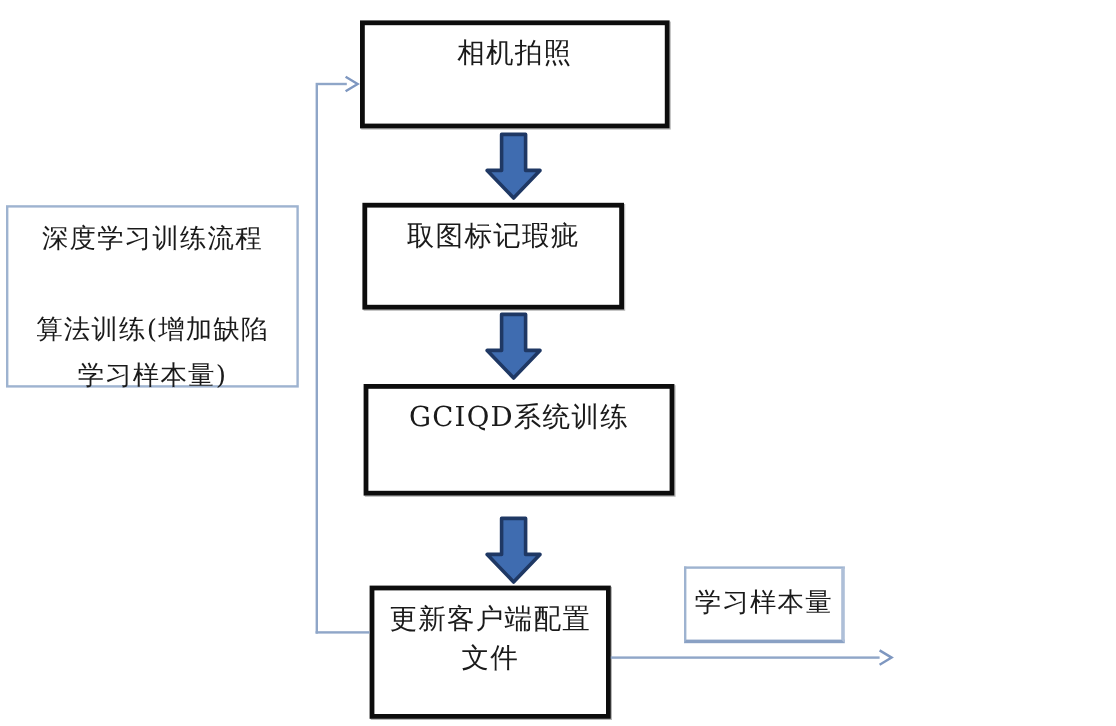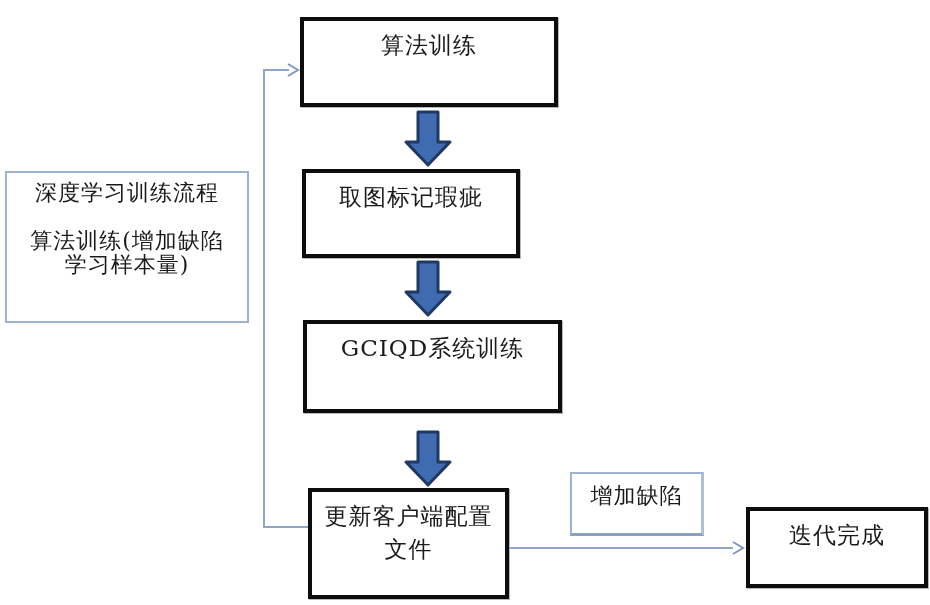--- a/index.html
+++ b/index.html
@@ -39,21 +39,21 @@
     position: absolute;
     box-sizing: border-box;
     border: 2px solid #9eb3d0;
     background: #ffffff;
   }
   .note-box .lbl {
     display: block;
     width: 100%;
     text-align: center;
     font-size: 22px;
-    line-height: 24px;
+    line-height: 38px;
     padding-top: 8px;
     white-space: pre-line;
     letter-spacing: 1px;
   }
   .cond-box {
     border: 2px solid #9eb3d0;
     border-bottom: 3px solid #8aa1c4;
     border-right: 3px solid #aebfd8;
   }
   .cond-box .lbl { font-size: 22px; padding-top: 10px; }
@@ -70,42 +70,39 @@
 <div class="canvas">
 
   <div class="note-box" style="left:5px; top:171px; width:244px; height:152px;">
     <span class="lbl">深度学习训练流程
 
 算法训练(增加缺陷
 学习样本量)</span>
   </div>
 
   <div class="proc-box" style="left:300px; top:17px; width:258px; height:90px;">
-    <span class="lbl">算法训练</span>
+    <span class="lbl">相机拍照</span>
   </div>
 
   <div class="proc-box" style="left:302px; top:169px; width:218px; height:89px;">
     <span class="lbl">取图标记瑕疵</span>
   </div>
 
   <div class="proc-box" style="left:308px; top:488px; width:201px; height:111px;">
     <span class="lbl">更新客户端配置
 文件</span>
   </div>
 
   <div class="proc-box" style="left:303px; top:320px; width:259px; height:93px;">
     <span class="lbl">GCIQD系统训练</span>
   </div>
 
-  <div class="proc-box" style="left:746px; top:507px; width:182px; height:81px;">
-    <span class="lbl">迭代完成</span>
-  </div>
 
   <div class="note-box cond-box" style="left:570px; top:472px; width:134px; height:64px;">
-    <span class="lbl">增加缺陷</span>
+    <span class="lbl">学习样本量</span>
   </div>
 
   <svg class="arrow-svg" style="left:403px; top:110px;" width="50" height="58" viewBox="0 0 50 58">
     <path d="M15 2 L35 2 L35 32 L47 32 L25 55 L3 32 L15 32 Z" fill="#3f6cb0" stroke="#1f3864" stroke-width="3" stroke-linejoin="round"></path>
   </svg>
   <svg class="arrow-svg" style="left:403px; top:260px;" width="50" height="58" viewBox="0 0 50 58">
     <path d="M15 2 L35 2 L35 32 L47 32 L25 55 L3 32 L15 32 Z" fill="#3f6cb0" stroke="#1f3864" stroke-width="3" stroke-linejoin="round"></path>
   </svg>
   <svg class="arrow-svg" style="left:403px; top:430px;" width="50" height="58" viewBox="0 0 50 58">
     <path d="M15 2 L35 2 L35 32 L47 32 L25 55 L3 32 L15 32 Z" fill="#3f6cb0" stroke="#1f3864" stroke-width="3" stroke-linejoin="round"></path>

